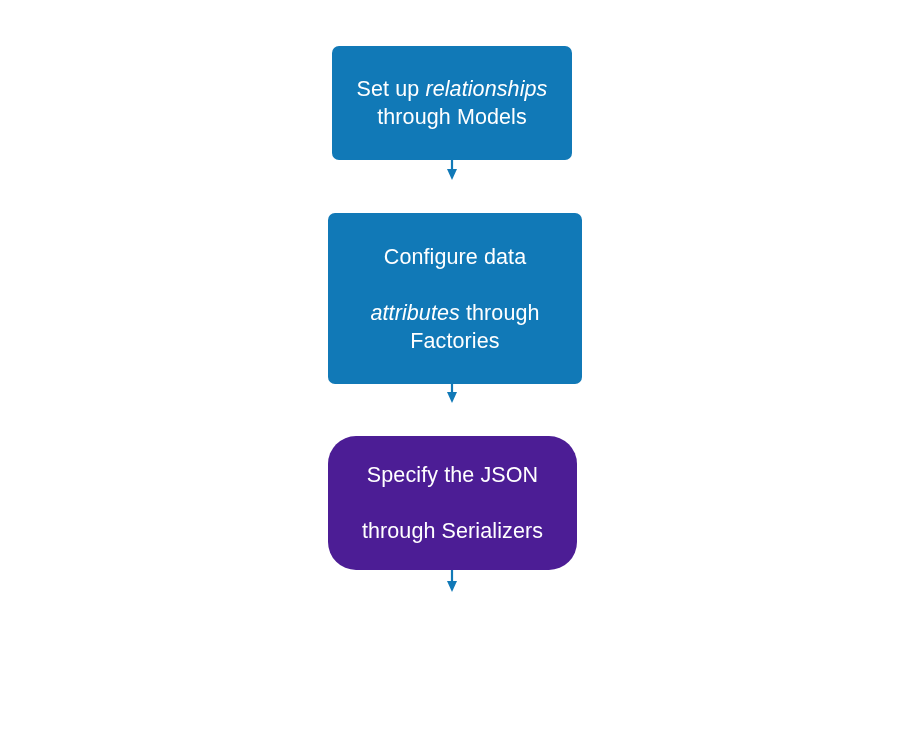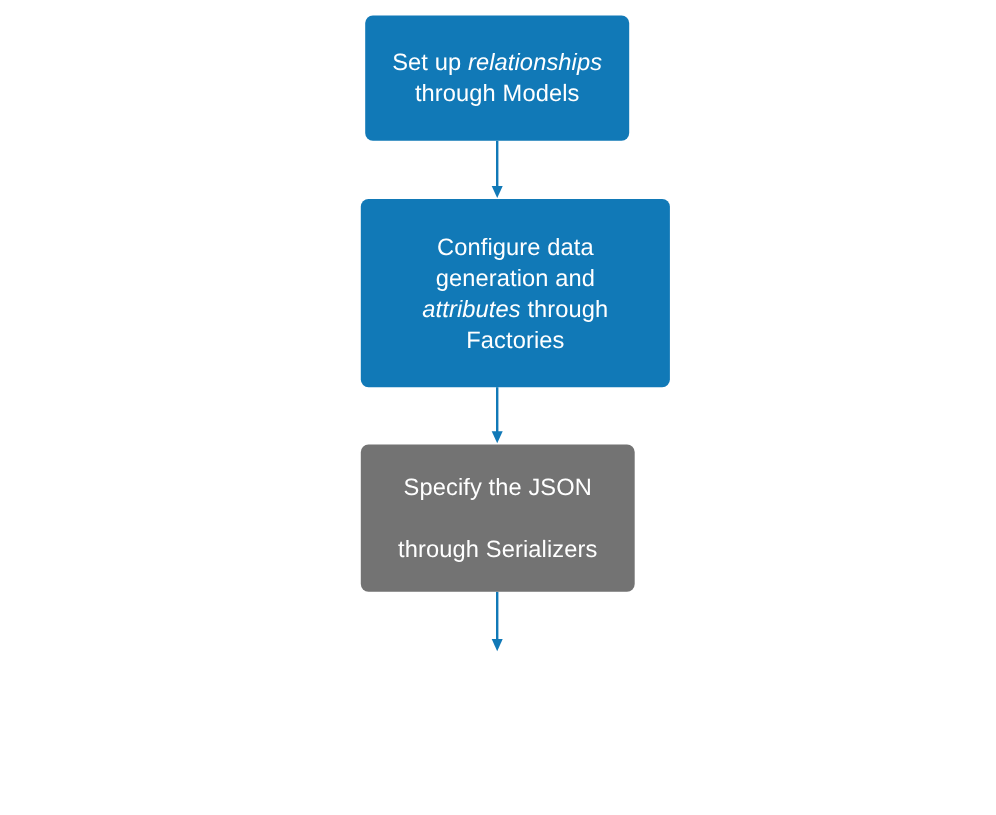--- a/index.html
+++ b/index.html
@@ -25,37 +25,38 @@
     border-radius: 7px;
     color: #ffffff;
     display: flex;
     align-items: center;
     justify-content: center;
     text-align: center;
     font-size: 21.5px;
     line-height: 28px;
     font-weight: 400;
     letter-spacing: 0.1px;
+    margin-top: 32px;
     -webkit-font-smoothing: antialiased;
   }
   .node .label {
     display: block;
     padding: 0 14px;
     width: 100%;
   }
   .node em {
     font-style: italic;
   }
   .node strong {
     font-weight: normal;
   }
 
   
   #node-models    { left: 332px; top: 14px;  width: 240px; height: 114px; }
-  #node-factories { left: 328px; top: 181px; width: 281px; height: 171px; }
+  #node-factories { left: 328px; top: 181px; width: 254px; height: 171px; }
   #node-serializers { left: 328px; top: 404px; width: 249px; height: 134px; }
   #node-query     { left: 332px; top: 593px; width: 240px; height: 130px; }
 
   
   .edge {
     position: absolute;
     left: 0;
     top: 0;
     width: 905px;
     height: 741px;
@@ -84,21 +85,21 @@
         <line x1="452" y1="538" x2="452" y2="583" stroke="#1179B7" class="edge-line"></line>
         <polygon points="447,581 457,581 452,592" fill="#1179B7" class="edge-head"></polygon>
       </g>
   </svg>
 
   <div class="node" id="node-models" style="background: rgb(17, 121, 183);">
     <span class="label"><span>Set up </span><em>relationships</em><br><span>through </span><strong>Models</strong></span>
   </div>
 
   <div class="node" id="node-factories" style="background: rgb(17, 121, 183);">
-    <span class="label"><span>Configure data</span><br><span>generation and</span><br><em>attributes</em><span> through</span><br><strong>Factories</strong></span>
+    <span class="label"><span>Configure data</span><br><br><em>attributes</em><span> through</span><br><strong>Factories</strong></span>
   </div>
 
-  <div class="node" id="node-serializers" style="background: #737373;">
+  <div class="node" id="node-serializers" style="background: #4c1d95; border-radius: 28px;">
     <span class="label"><span>Specify the JSON</span><br><br><span>through </span><strong>Serializers</strong></span>
   </div>
 
 
 </div>
 
 </body></html>

